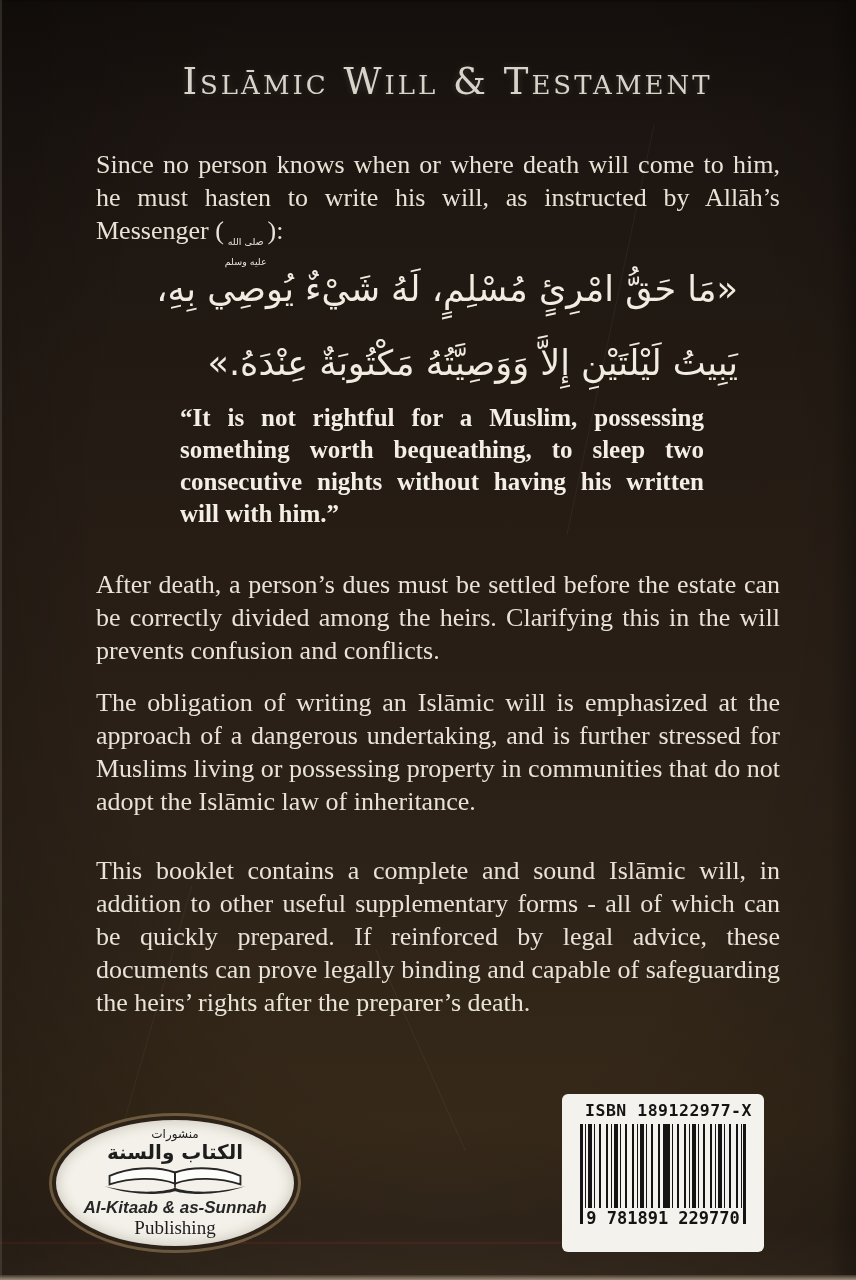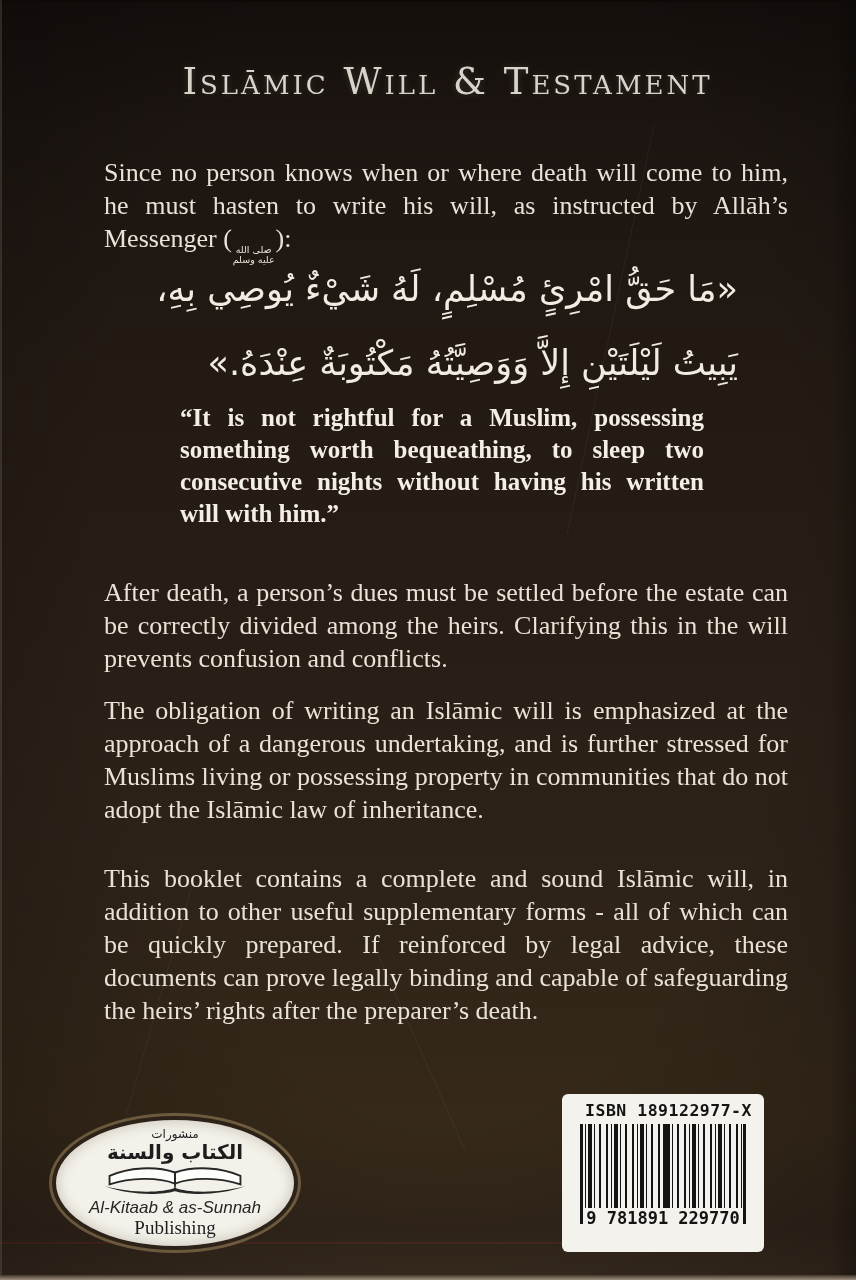--- a/index.html
+++ b/index.html
@@ -38,30 +38,30 @@
   .title{
     position:absolute;top:60px;left:0;width:100%;z-index:4;
     text-align:center;color:#d8d4ca;
     font-family:"DejaVu Serif","Liberation Serif",serif;
     font-variant:small-caps;font-size:37px;letter-spacing:3px;
     text-shadow:0 0 7px rgba(255,255,255,.14);
   }
   .body-par{
     position:absolute;left:88px;width:684px;z-index:4;
     color:#e9e3d7;font-size:26px;line-height:33px;
-    text-align:justify;margin:16px;
+    text-align:justify;margin:8px;
   }
   .intro{top:140px;}
   .p2{top:560px;}
   .p3{top:678px;}
   .p4{top:846px;}
   .pbuh{
     display:inline-flex;flex-direction:column;vertical-align:-6px;
     font-family:"DejaVu Sans",sans-serif;font-size:9.5px;line-height:9.5px;
-    text-align:center;color:#e9e3d7;padding:0 1px;
+    text-align:center;color:#e9e3d7;padding:0 1px;gap:10px;
   }
   .arabic{
     position:absolute;top:252px;left:118px;width:620px;z-index:4;
     direction:rtl;text-align:right;color:#f1ece2;
     font-family:"DejaVu Sans",sans-serif;
     font-size:35px;line-height:74px;
   }
   .quote{
     position:absolute;top:402px;left:180px;width:524px;z-index:4;
     color:#f3efe6;font-weight:bold;font-size:25px;line-height:32px;
@@ -73,21 +73,21 @@
     position:absolute;left:52px;top:1116px;width:238px;height:126px;z-index:4;
     background:#f3f1e9;border:4px solid #2c2218;border-radius:50%;
     box-shadow:0 0 0 3px rgba(160,135,95,.55), inset 0 0 14px rgba(60,45,25,.25);
     display:flex;flex-direction:column;align-items:center;justify-content:center;
     color:#1d1d1d;
   }
   .logo-ar-top{font-family:"DejaVu Sans",sans-serif;font-size:12px;line-height:13px;}
   .logo-ar-main{font-family:"DejaVu Sans",sans-serif;font-size:20px;line-height:22px;font-weight:bold;}
   .logo-book{margin:1px 0 0 0;}
   .logo-name{font-family:"Liberation Sans","DejaVu Sans",sans-serif;
-    font-weight:normal;font-style:italic;font-size:17px;line-height:19px;color:#262626;}
+    font-weight:bold;font-style:italic;font-size:17px;line-height:19px;color:#262626;}
   .logo-pub{font-family:"Liberation Serif","DejaVu Serif",serif;font-size:19px;line-height:21px;}
 
   
   .barcode{
     position:absolute;left:562px;top:1094px;width:202px;height:158px;z-index:4;
     background:#f4f2ec;border-radius:6px;box-sizing:border-box;
     padding:7px 12px 6px 12px;display:flex;flex-direction:column;align-items:flex-end;
   }
   .isbn-line{
     font-family:"DejaVu Sans Mono","Liberation Mono",monospace;

